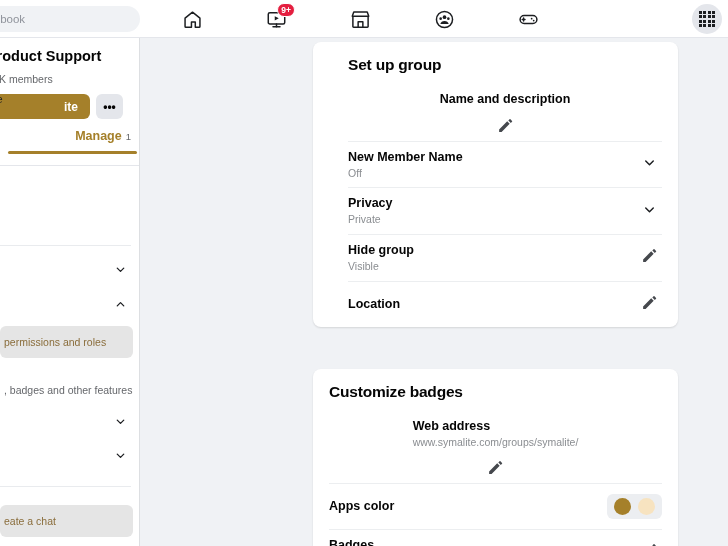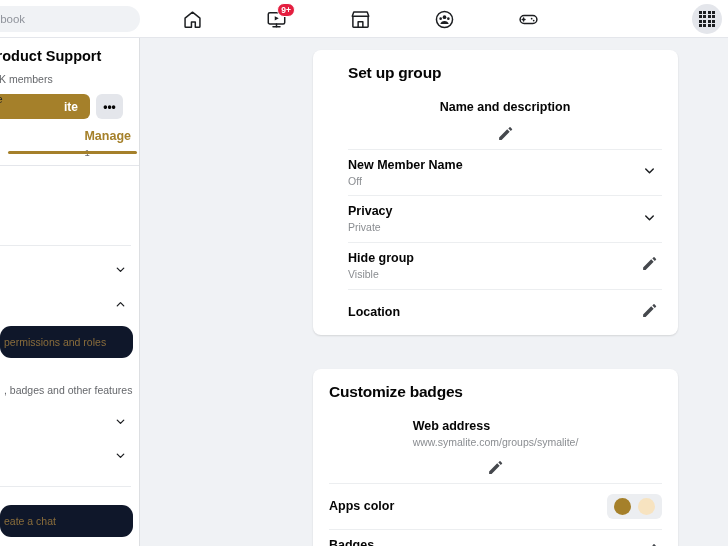--- a/index.html
+++ b/index.html
@@ -114,21 +114,20 @@
     cursor: pointer;
   }
   .tabs-row {
     margin-top: 10px; position: relative;
     height: 28px;
   }
   .tab-manage {
     position: absolute; right: 8px; top: 0;
     display: flex; align-items: baseline; gap: 4px;
     cursor: pointer;
-    flex-direction: column;
   }
   .tab-manage .lbl { font-size: 12.5px; font-weight: bold; color: #a5802a; }
   .tab-manage .cnt { font-size: 9.5px; color: #65676b; }
   .tab-underline {
     position: absolute; left: 8px; right: 2px; top: 22px;
     height: 2.5px; background: #a5802a; border-radius: 2px;
   }
   .side-divider { height:1px; background:#e4e6eb; margin: 8px 0 0 0; }
 
   .mini-icon {
@@ -149,22 +148,22 @@
     position: absolute; right: 12px;
     color: #1c1e21;
   }
   .side-row .txt {
     font-size: 10.5px; color: #65676b;
     white-space: nowrap;
   }
   .side-hl {
     position: absolute; left: 0; right: 6px;
     height: 32px;
-    background: #0f172a;
-    border-radius: 11px;
+    background: #e5e5e5;
+    border-radius: 6px;
     display: flex; align-items: center;
   }
   .side-hl .txt {
     font-size: 10.5px; color: #8a6d3b;
     white-space: nowrap; padding-left: 4px;
   }
 
   
   .main {
     position: absolute; left: 141px; top: 38px;
@@ -173,21 +172,21 @@
     overflow: hidden;
   }
   .card {
     position: absolute; left: 172px;
     width: 365px;
     background: #fff;
     border-radius: 8px;
     box-shadow: 0 1px 2px rgba(0,0,0,0.12);
     padding: 0 16px;
   }
-  #card-setup { top: 12px; padding-left: 35px; }
+  #card-setup { top: 4px; padding-left: 35px; }
   #card-custom { top: 331px; }
   .card-title {
     font-size: 15.5px; font-weight: bold;
     color: #050505;
     padding: 14px 0 10px 0;
     letter-spacing: -0.2px;
   }
   .row {
     display: flex; align-items: center;
     min-height: 46px;

